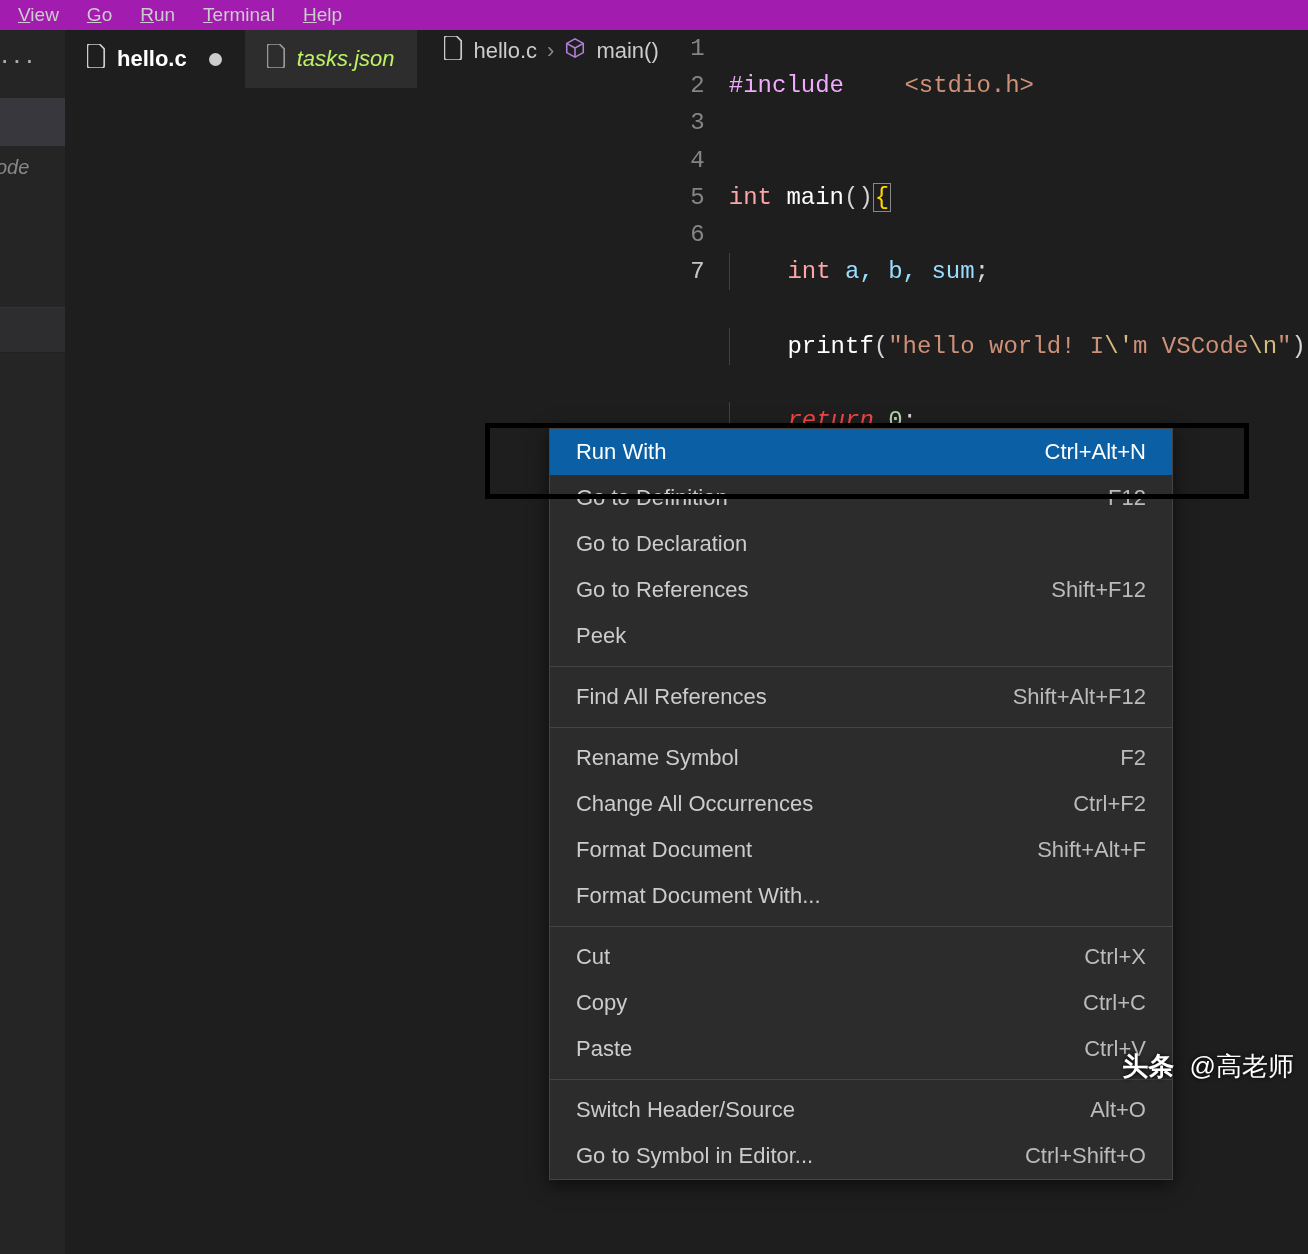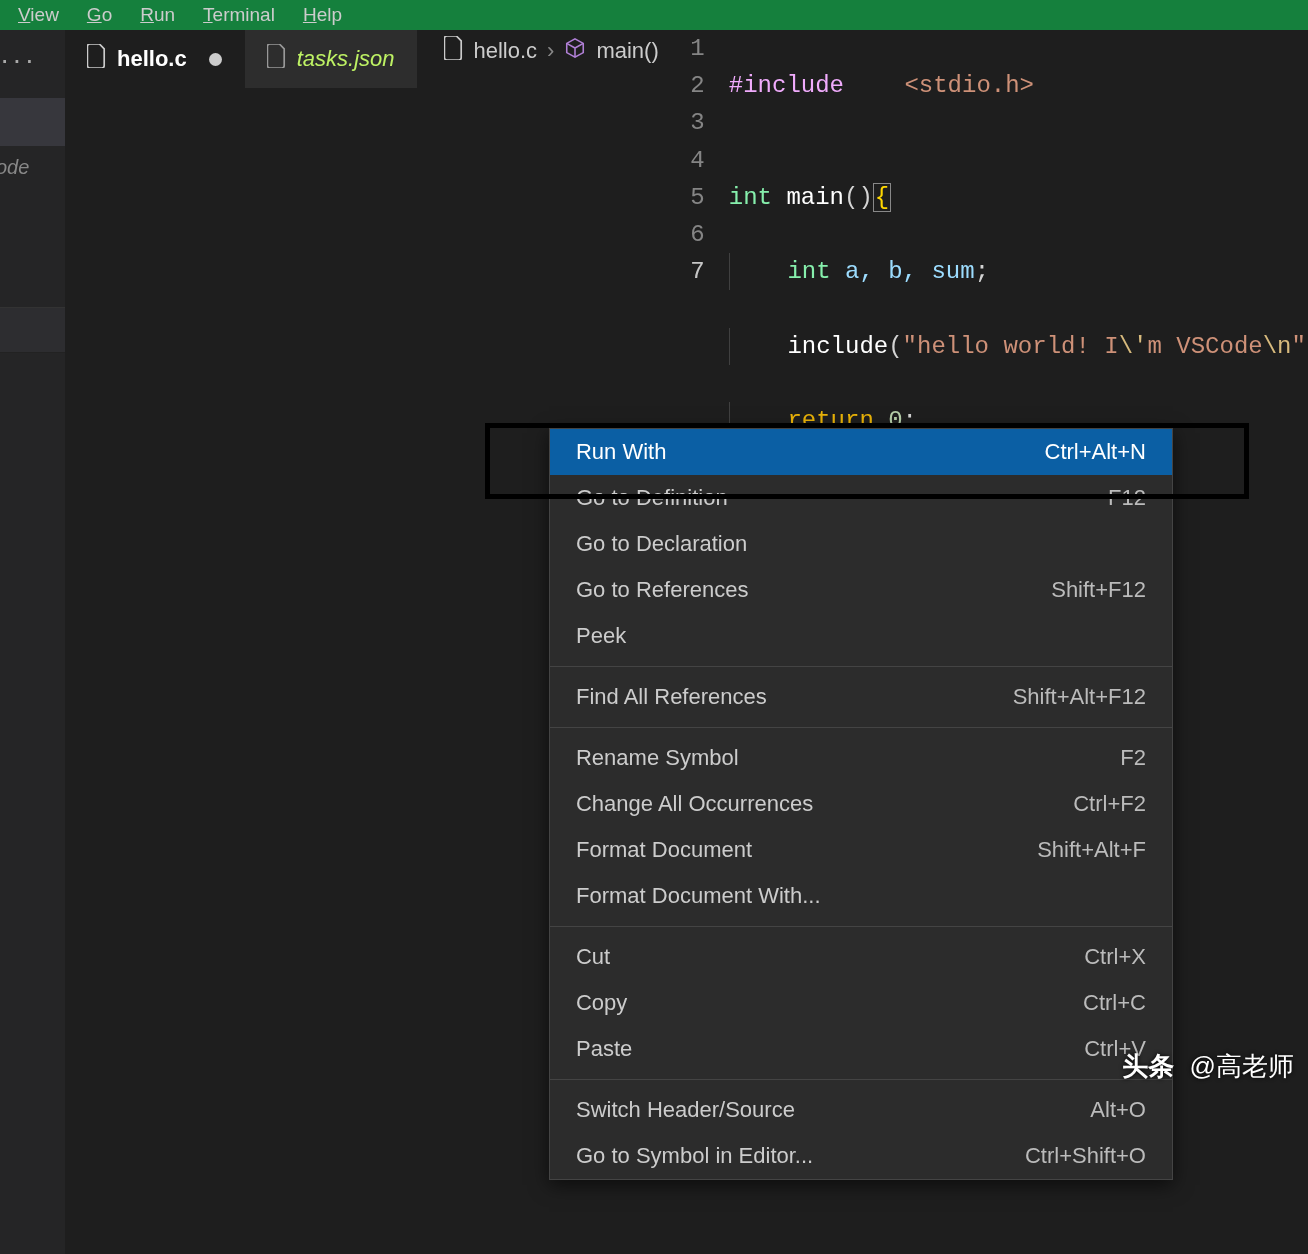--- a/index.html
+++ b/index.html
@@ -6,21 +6,21 @@
     body {
       font-family: "Segoe UI", Arial, sans-serif;
       background: #1e1e1e;
       color: #cccccc;
       width: 1308px;
       height: 1254px;
       overflow: hidden;
       position: relative;
     }
     .menubar {
-      background: #15803d;
+      background: #a21caf;
       height: 30px;
       display: flex;
       align-items: center;
       padding-left: 4px;
     }
     .menu-item {
       color: #cccccc;
       padding: 4px 14px;
       font-size: 19px;
       cursor: pointer;
@@ -133,27 +133,27 @@
       user-select: none;
     }
     .code-lines {
       flex: 1;
       white-space: pre;
       color: #d4d4d4;
     }
     .gutter div.current { color: #c6c6c6; }
     .tok-macro { color: #f0abfc; }
     .tok-inc   { color: #ce9178; margin-left: 46px; }
-    .tok-type  { color: #86efac; }
+    .tok-type  { color: #fca5a5; }
     .tok-func  { color: #ffffff; }
     .tok-punct { color: #d4d4d4; }
     .tok-id    { color: #9cdcfe; }
     .tok-str   { color: #ce9178; }
     .tok-esc   { color: #d7ba7d; }
-    .tok-ctrl  { color: #eab308; }
+    .tok-ctrl  { color: #ef4444; font-style: italic; }
     .tok-num   { color: #b5cea8; }
     .tok-brace { color: #ffd700; }
     .cursor-box {
       display:inline-block; border:1px solid #888; padding:0 3px;
     }
     .hl-box {
       border:1px solid #888; padding:0 1px;
     }
     .indent-line{border-left:1px solid #404040; display:inline-block; height: 1.55em; vertical-align: top;}
 
@@ -278,21 +278,21 @@
         <div>4</div>
         <div>5</div>
         <div>6</div>
         <div class="current">7</div>
       </div>
       <div class="code-lines">
 <div><span class="tok-macro">#include</span> <span class="tok-inc">&lt;stdio.h&gt;</span></div>
 <div></div>
 <div><span class="tok-type">int</span> <span class="tok-func">main</span><span class="tok-punct">()</span><span class="tok-brace hl-box">{</span></div>
 <div><span class="indent-line"></span>    <span class="tok-type">int</span> <span class="tok-id">a, b, sum</span><span class="tok-punct">;</span></div>
-<div><span class="indent-line"></span>    <span class="tok-func">include</span><span class="tok-punct">(</span><span class="tok-str">"hello world! I</span><span class="tok-esc">\'</span><span class="tok-str">m VSCode</span><span class="tok-esc">\n</span><span class="tok-str">"</span><span class="tok-punct">);</span></div>
+<div><span class="indent-line"></span>    <span class="tok-func">printf</span><span class="tok-punct">(</span><span class="tok-str">"hello world! I</span><span class="tok-esc">\'</span><span class="tok-str">m VSCode</span><span class="tok-esc">\n</span><span class="tok-str">"</span><span class="tok-punct">);</span></div>
 <div><span class="indent-line"></span>    <span class="tok-ctrl">return</span> <span class="tok-num">0</span><span class="tok-punct">;</span></div>
 <div><span class="tok-brace cursor-box">}</span></div>
       </div>
     </div>
 
     <div class="ctx-highlight-frame"></div>
 
     <div class="context-menu">
       <div class="ctx-item selected">
         <span>Run With</span>

